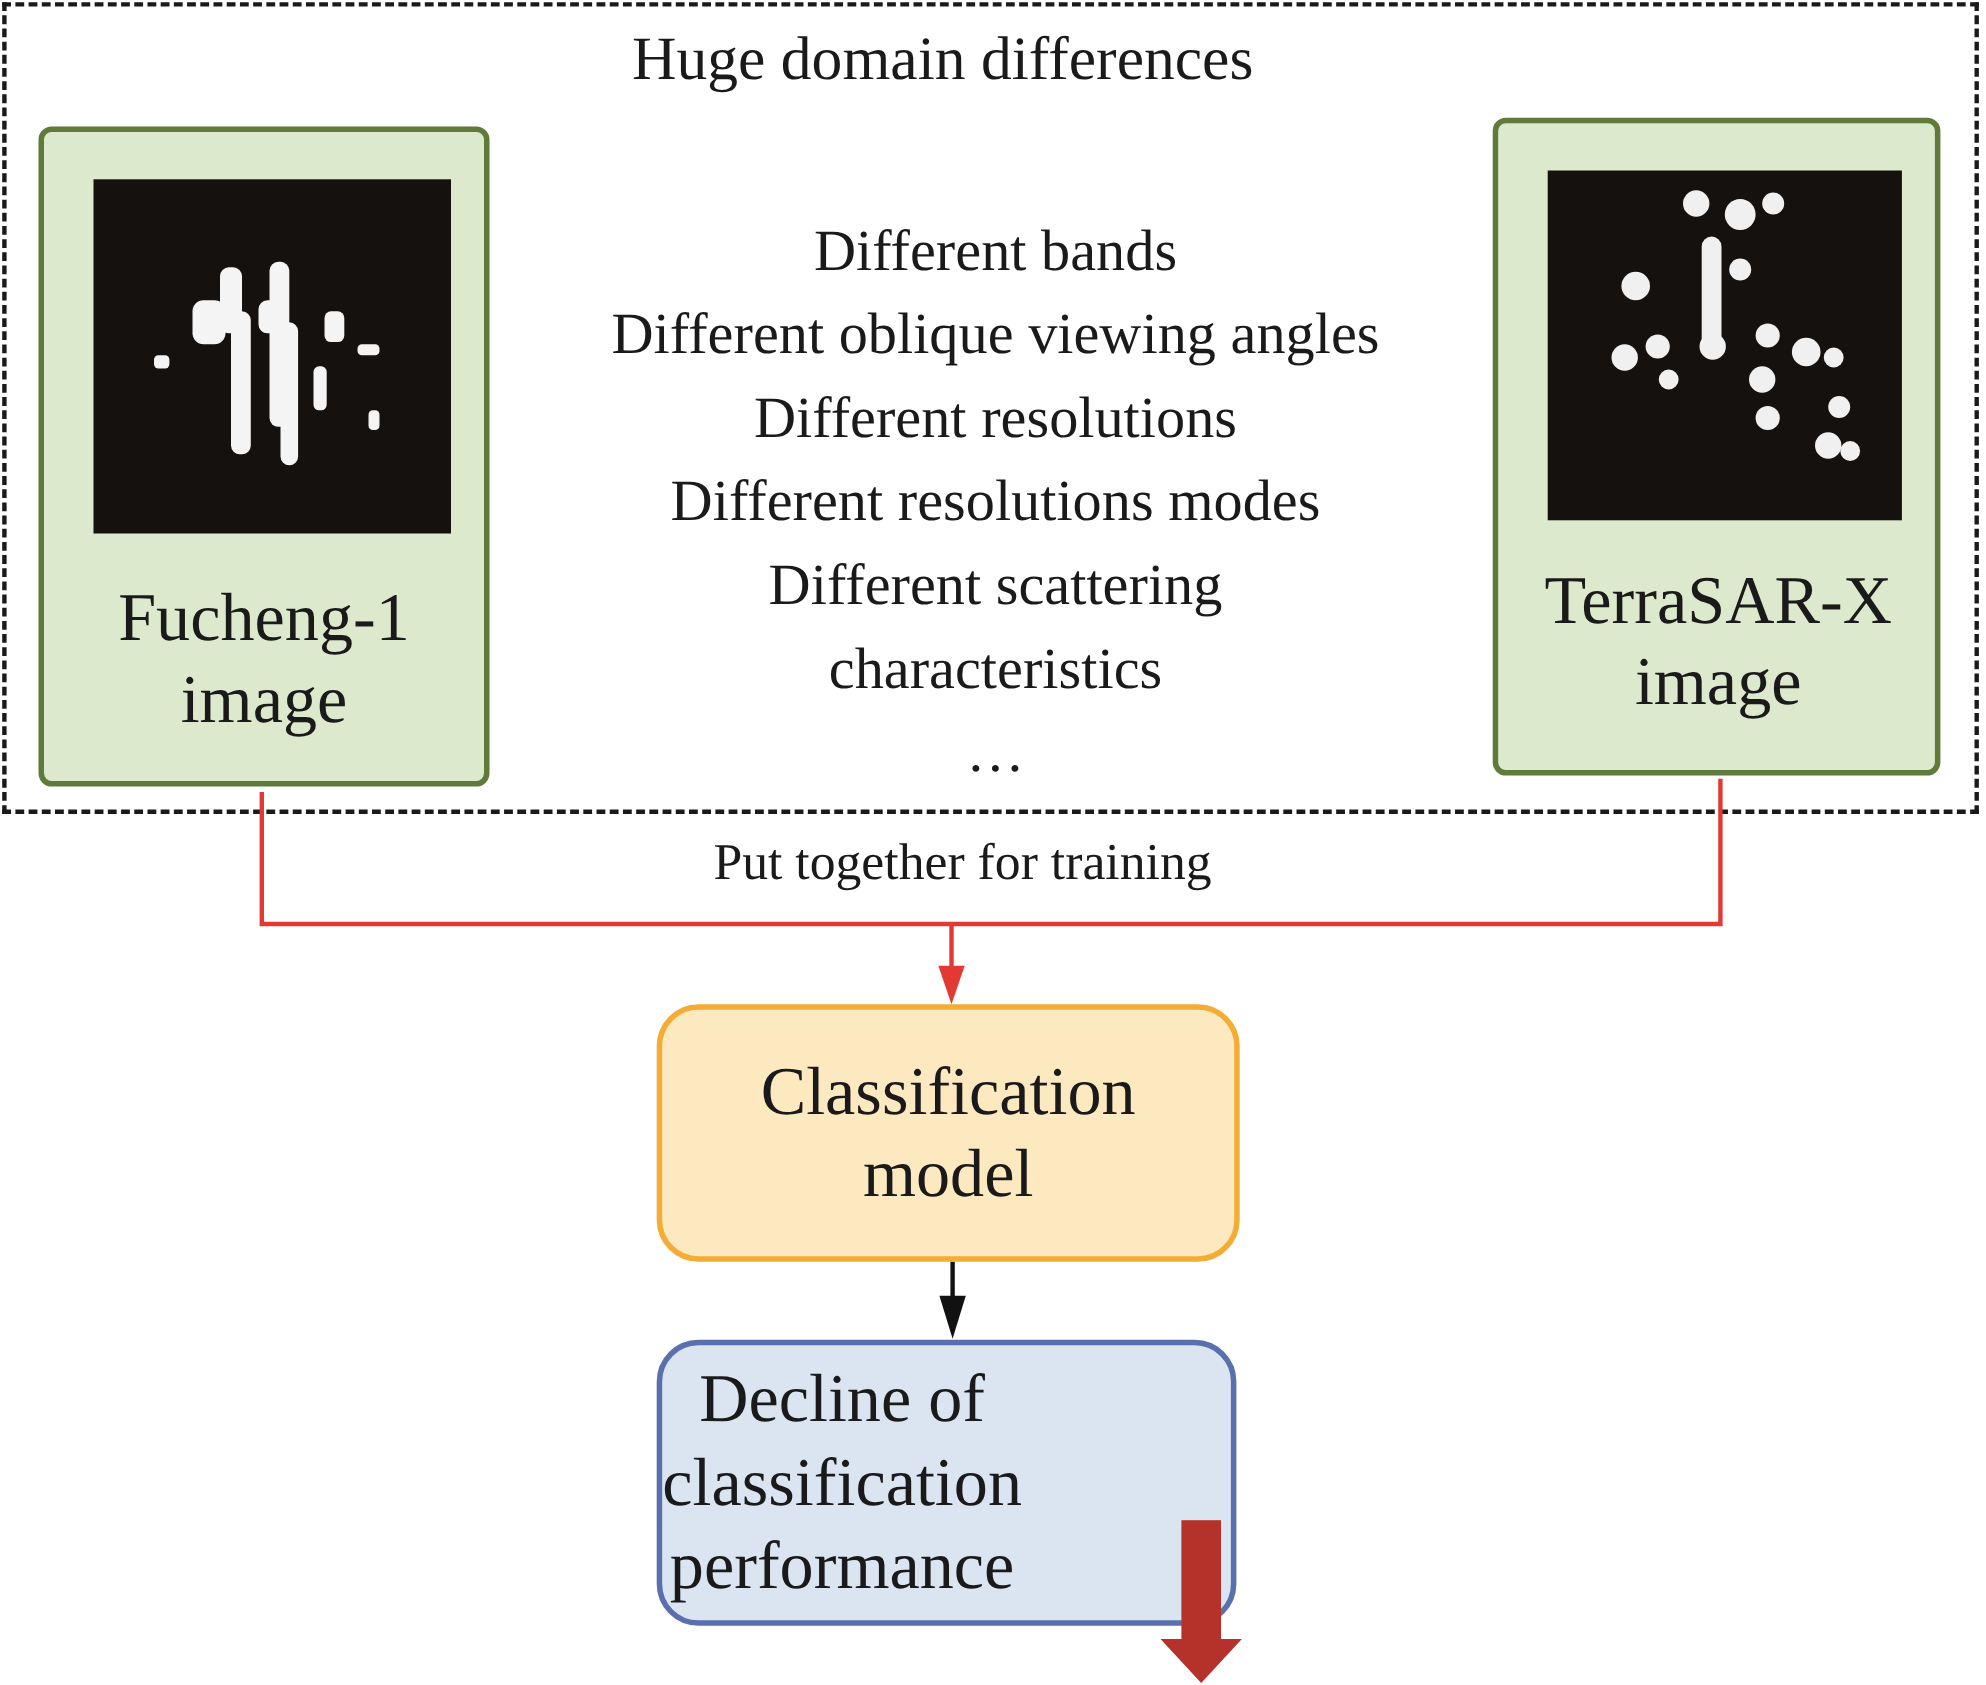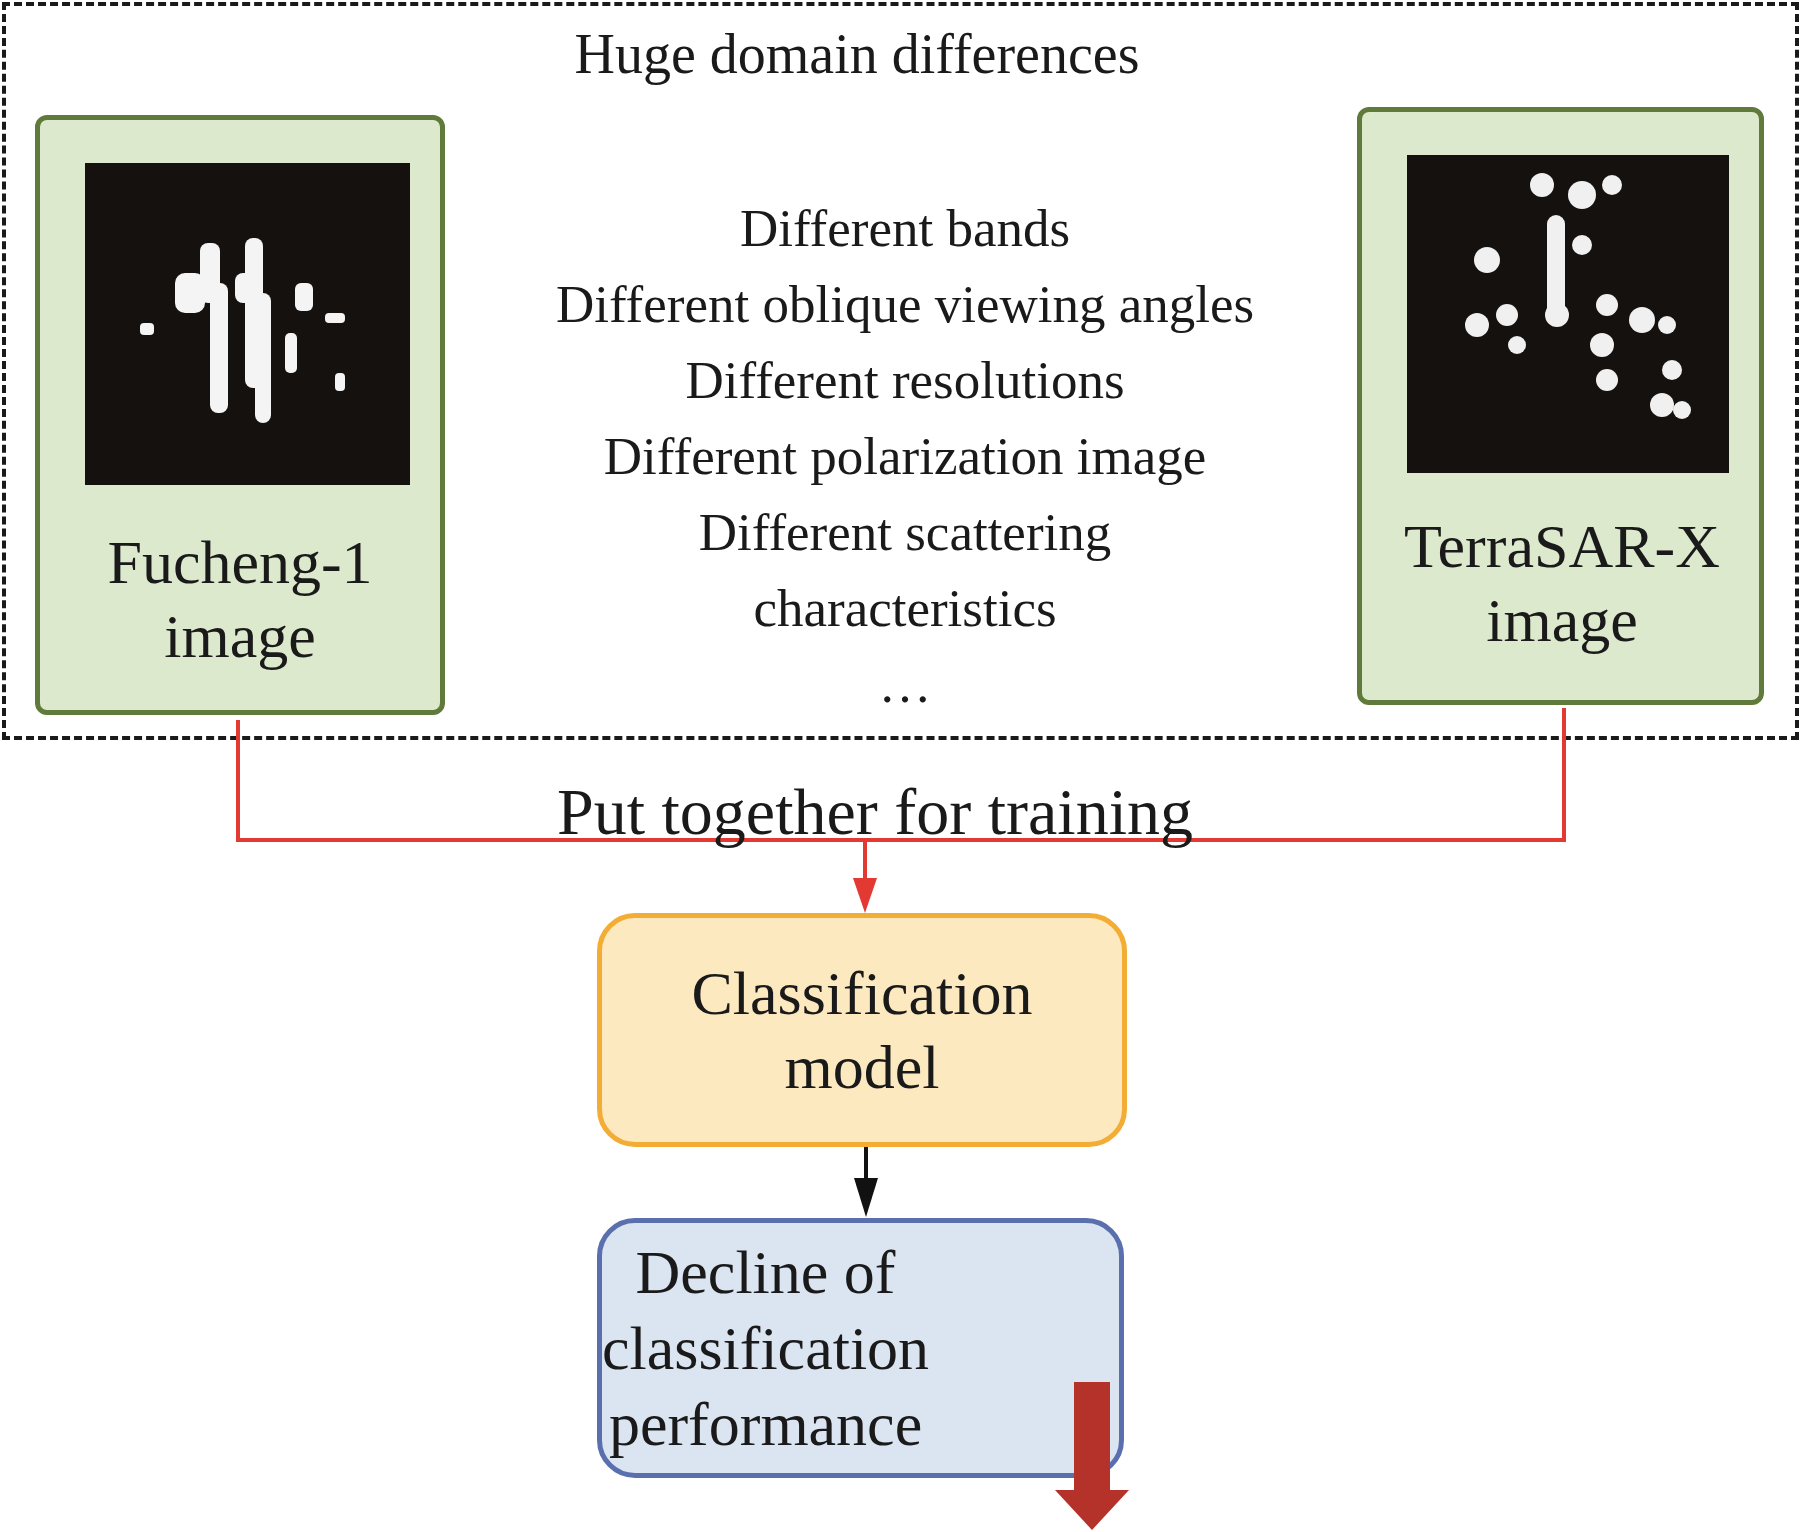--- a/index.html
+++ b/index.html
@@ -4,21 +4,21 @@
 <style>
   html,body{margin:0;padding:0;background:#fff;}
   body{width:1805px;height:1532px;position:relative;overflow:hidden;font-family:"Liberation Serif","DejaVu Serif",serif;color:#1a1a1a;}
   .abs{position:absolute;}
   .dashed-frame{left:2px;top:2px;width:1797px;height:738px;border:4px dashed #1a1a1a;box-sizing:border-box;}
   .title{left:0;width:1626px;top:22px;text-align:center;font-size:56px;line-height:64px;padding-left:44px;}
   .sat-box{background:#dde9cd;border:5px solid #5f7a3a;border-radius:12px;box-sizing:border-box;}
   .sar{background:#15110f;}
   .sat-label{text-align:center;font-size:62px;line-height:74px;}
   .diff-list{left:440px;width:930px;top:190px;text-align:center;font-size:53px;line-height:76px;}
-  .put{left:400px;width:950px;top:752px;text-align:center;font-size:66px;line-height:64px;margin-top:28px;}
+  .put{left:400px;width:950px;top:752px;text-align:center;font-size:47px;line-height:64px;}
   .class-box{left:597px;top:913px;width:530px;height:234px;background:#fde9c0;border:5px solid #f3ad34;border-radius:38px;box-sizing:border-box;display:flex;align-items:center;justify-content:center;text-align:center;font-size:62px;line-height:74px;}
   .decline-box{left:597px;top:1218px;width:527px;height:260px;background:#dbe4f1;border:5px solid #5a6fae;border-radius:38px;box-sizing:border-box;display:flex;align-items:center;text-align:center;font-size:62px;line-height:76px;}
   svg.lines{position:absolute;left:0;top:0;}
 </style>
 </head>
 <body>
 
 <div class="abs dashed-frame"></div>
 <div class="abs title">Huge domain differences</div>
 
@@ -74,21 +74,21 @@
   <div class="abs sat-label" style="left:0;width:400px;top:397px;">
     <div>TerraSAR-X</div>
     <div>image</div>
   </div>
 </div>
 
 <div class="abs diff-list">
   <div>Different bands</div>
   <div>Different oblique viewing angles</div>
   <div>Different resolutions</div>
-  <div>Different polarization image</div>
+  <div>Different resolutions modes</div>
   <div>Different scattering</div>
   <div>characteristics</div>
   <div>…</div>
 </div>
 
 <svg class="lines" width="1805" height="1532">
   <polyline points="238,720 238,840 1564,840 1564,708" fill="none" stroke="#e23a33" stroke-width="4"></polyline>
   <line x1="865" y1="840" x2="865" y2="880" stroke="#e23a33" stroke-width="4"></line>
   <polygon points="853,878 877,878 865,913" fill="#e23a33"></polygon>
   <line x1="866" y1="1147" x2="866" y2="1180" stroke="#111" stroke-width="4"></line>

